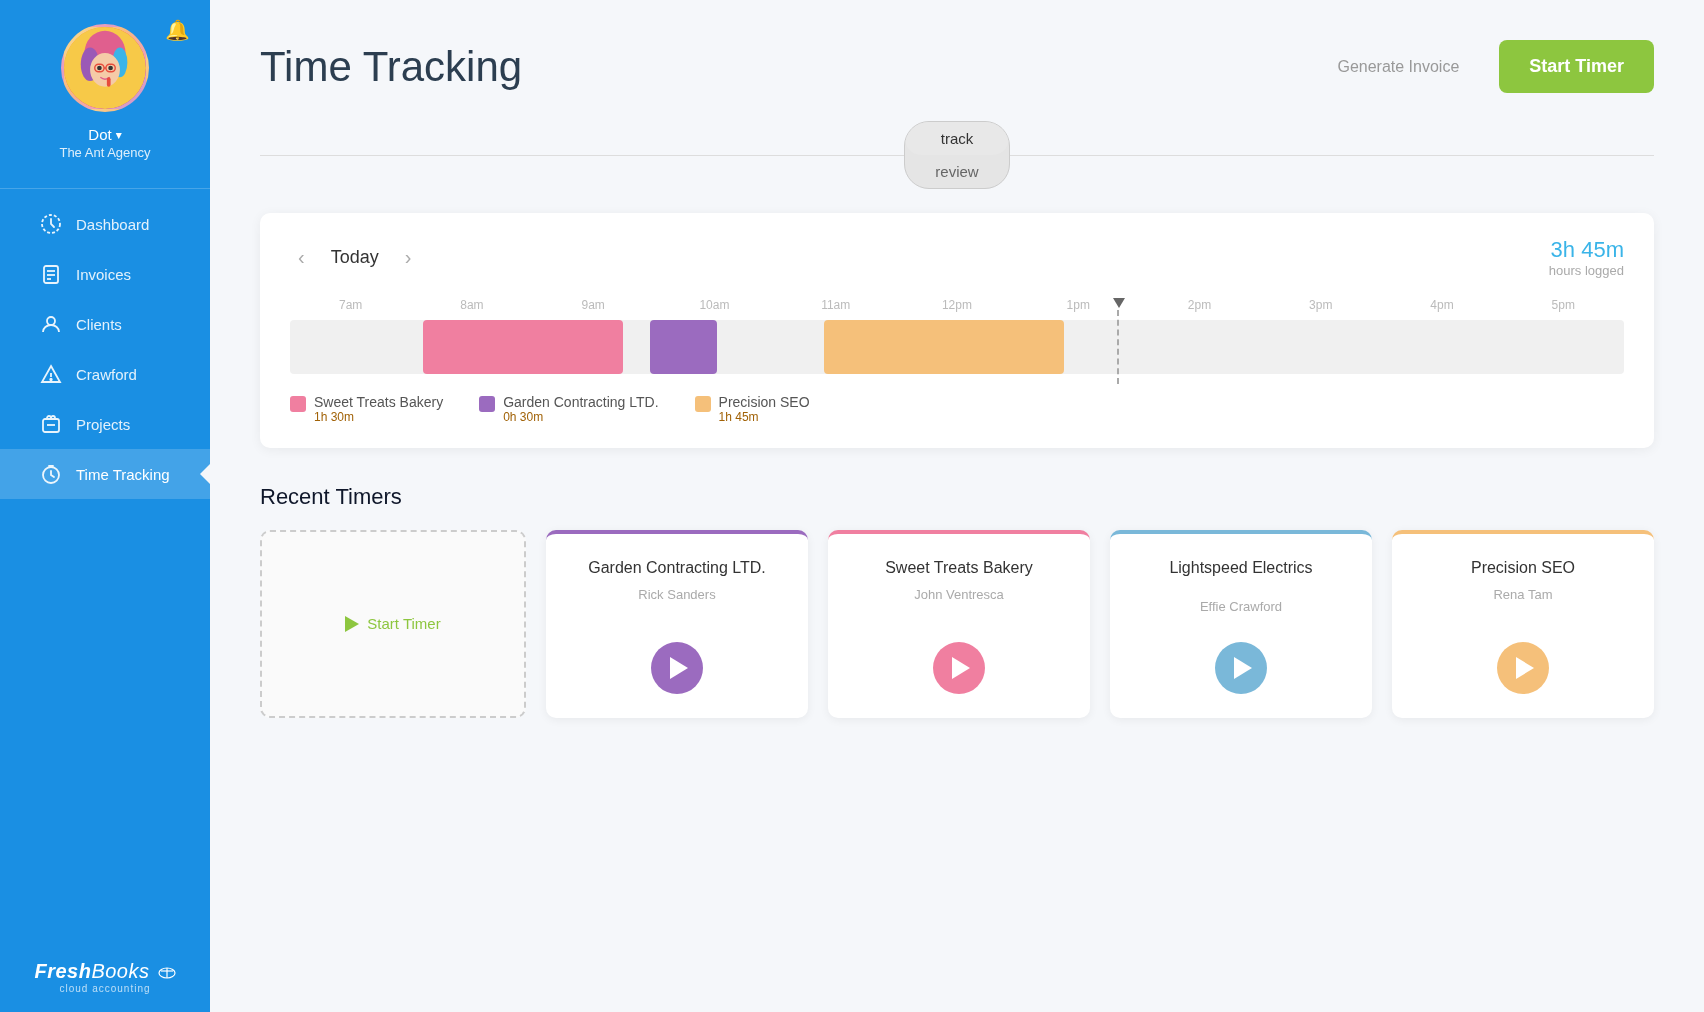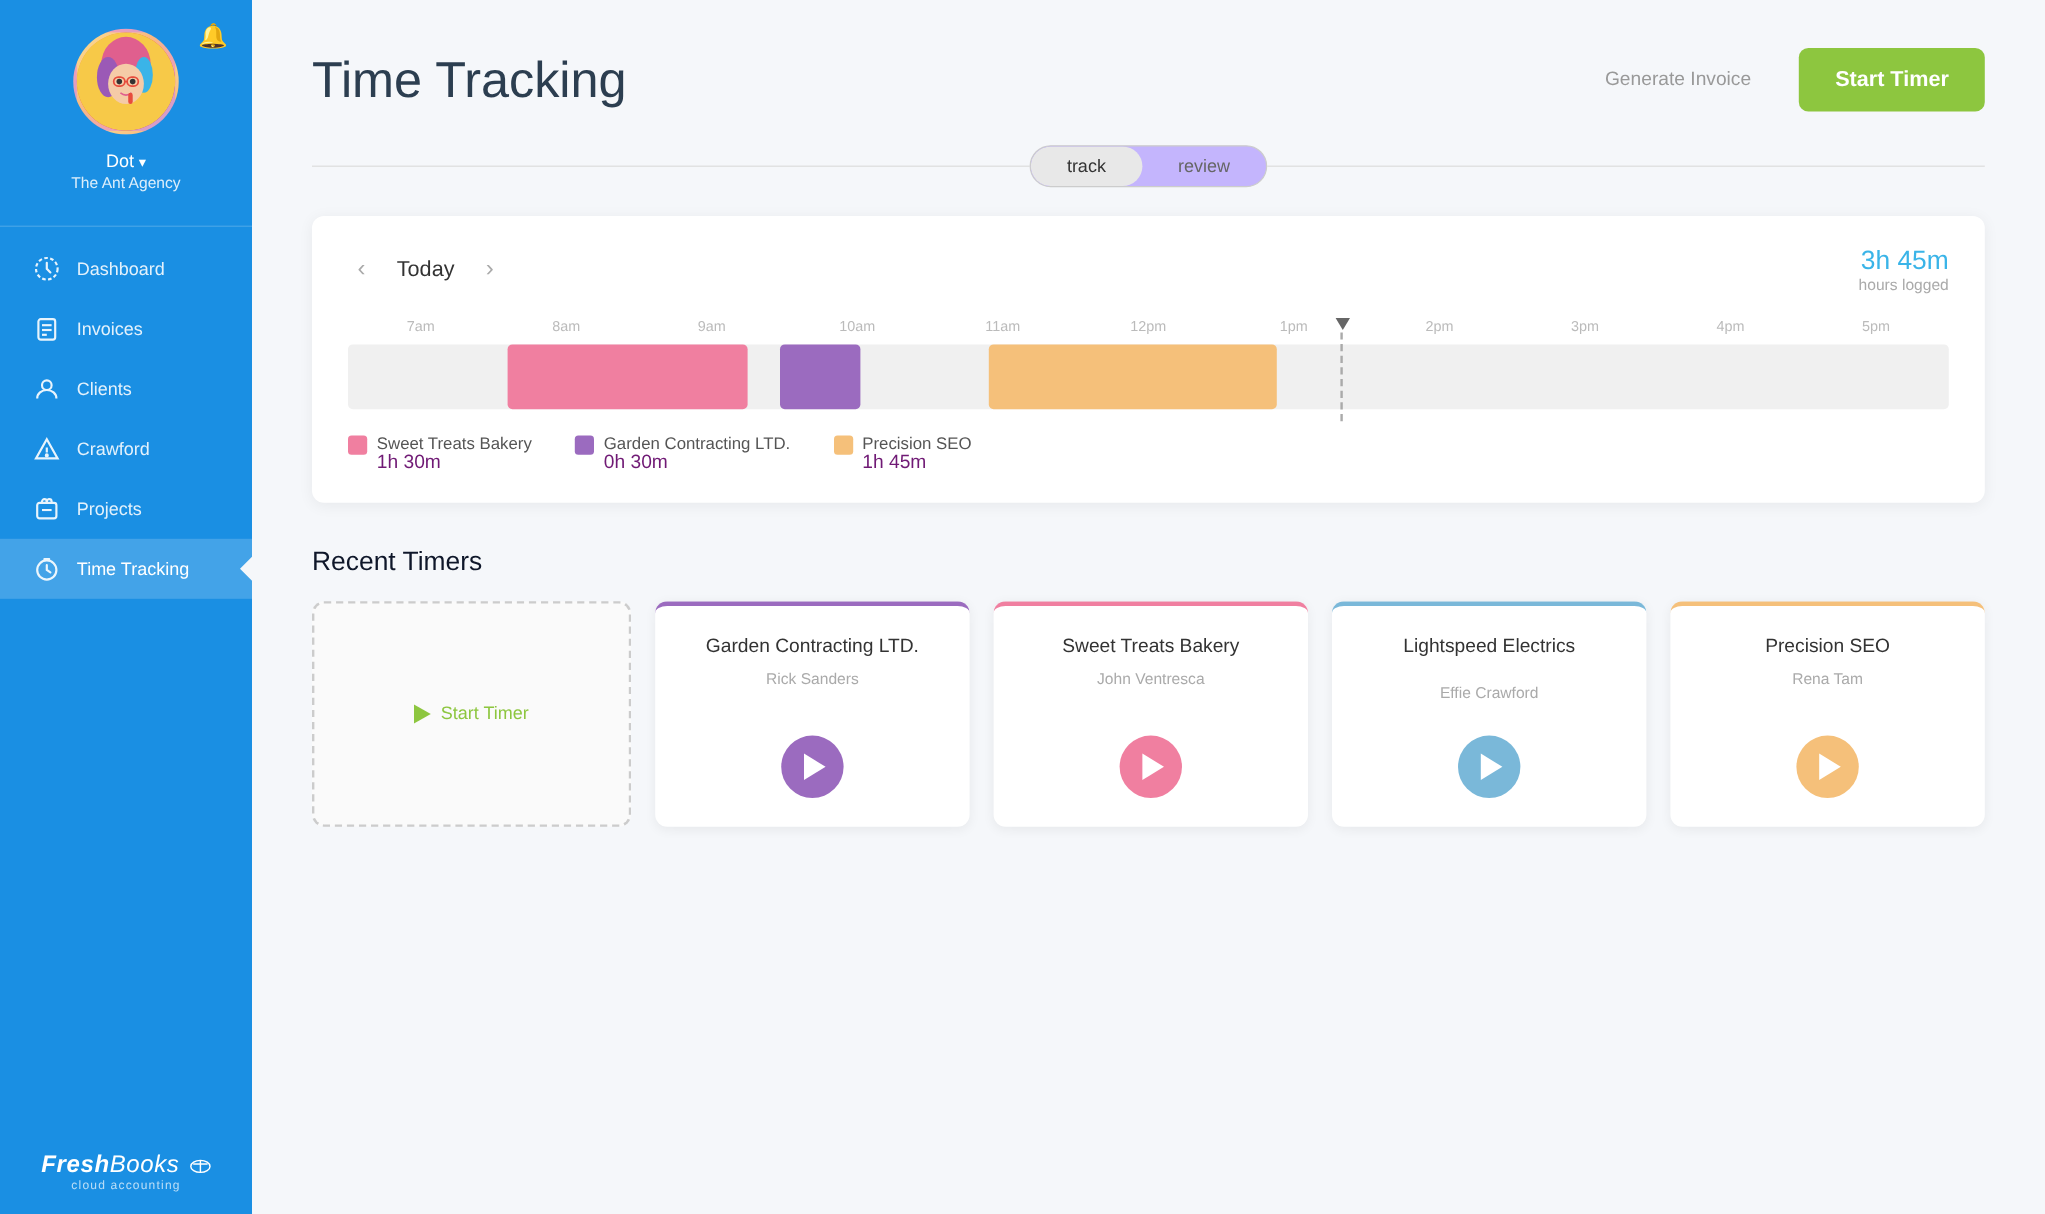--- a/index.html
+++ b/index.html
@@ -76,21 +76,21 @@
     }
     .sidebar-nav {
       width: 100%;
       flex: 1;
       display: flex;
       flex-direction: column;
     }
     .sidebar-nav-item {
       display: flex;
       align-items: center;
-      padding: 14px 28px;
+      padding: 14px 40px;
       color: rgba(255,255,255,0.88);
       font-size: 15px;
       cursor: pointer;
       gap: 14px;
       position: relative;
     }
     .sidebar-nav-item.active {
       background: rgba(255,255,255,0.18);
       color: white;
     }
@@ -180,21 +180,22 @@
     .tab-line {
       flex: 1;
       height: 1px;
       background: #ddd;
     }
     .tabs-container {
       display: flex;
       border: 1.5px solid #ccc;
       border-radius: 25px;
       overflow: hidden;
-      background: #c4b5fd;
+      background: #e5e5e5;
+      flex-direction: column;
     }
     .tab-btn {
       padding: 8px 30px;
       font-size: 15px;
       border: none;
       background: none;
       cursor: pointer;
       color: #666;
     }
     .tab-btn.active {
@@ -313,22 +314,22 @@
       border-radius: 3px;
       margin-top: 2px;
       flex-shrink: 0;
     }
     .legend-text { }
     .legend-name {
       font-size: 14px;
       color: #555;
     }
     .legend-duration {
-      font-size: 16px;
-      color: #701a75;
+      font-size: 12px;
+      color: #a16207;
     }
 
     
     .recent-timers-title {
       font-size: 22px;
       font-weight: 400;
       color: #0f172a;
       margin-bottom: 20px;
     }
     .timer-cards-row {

